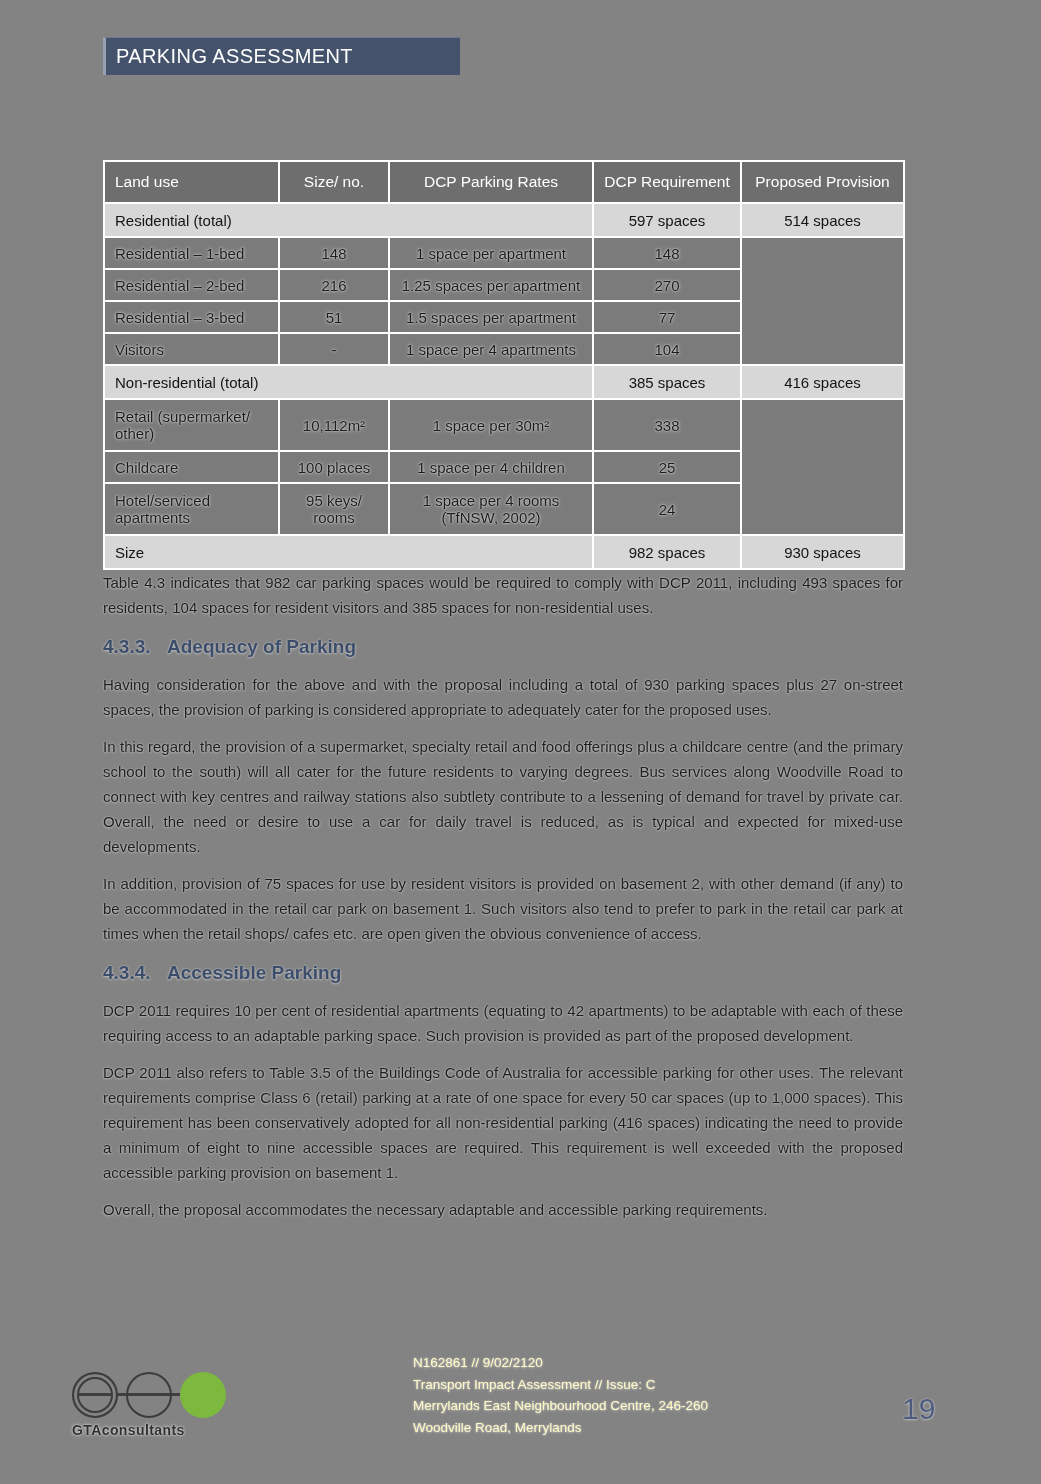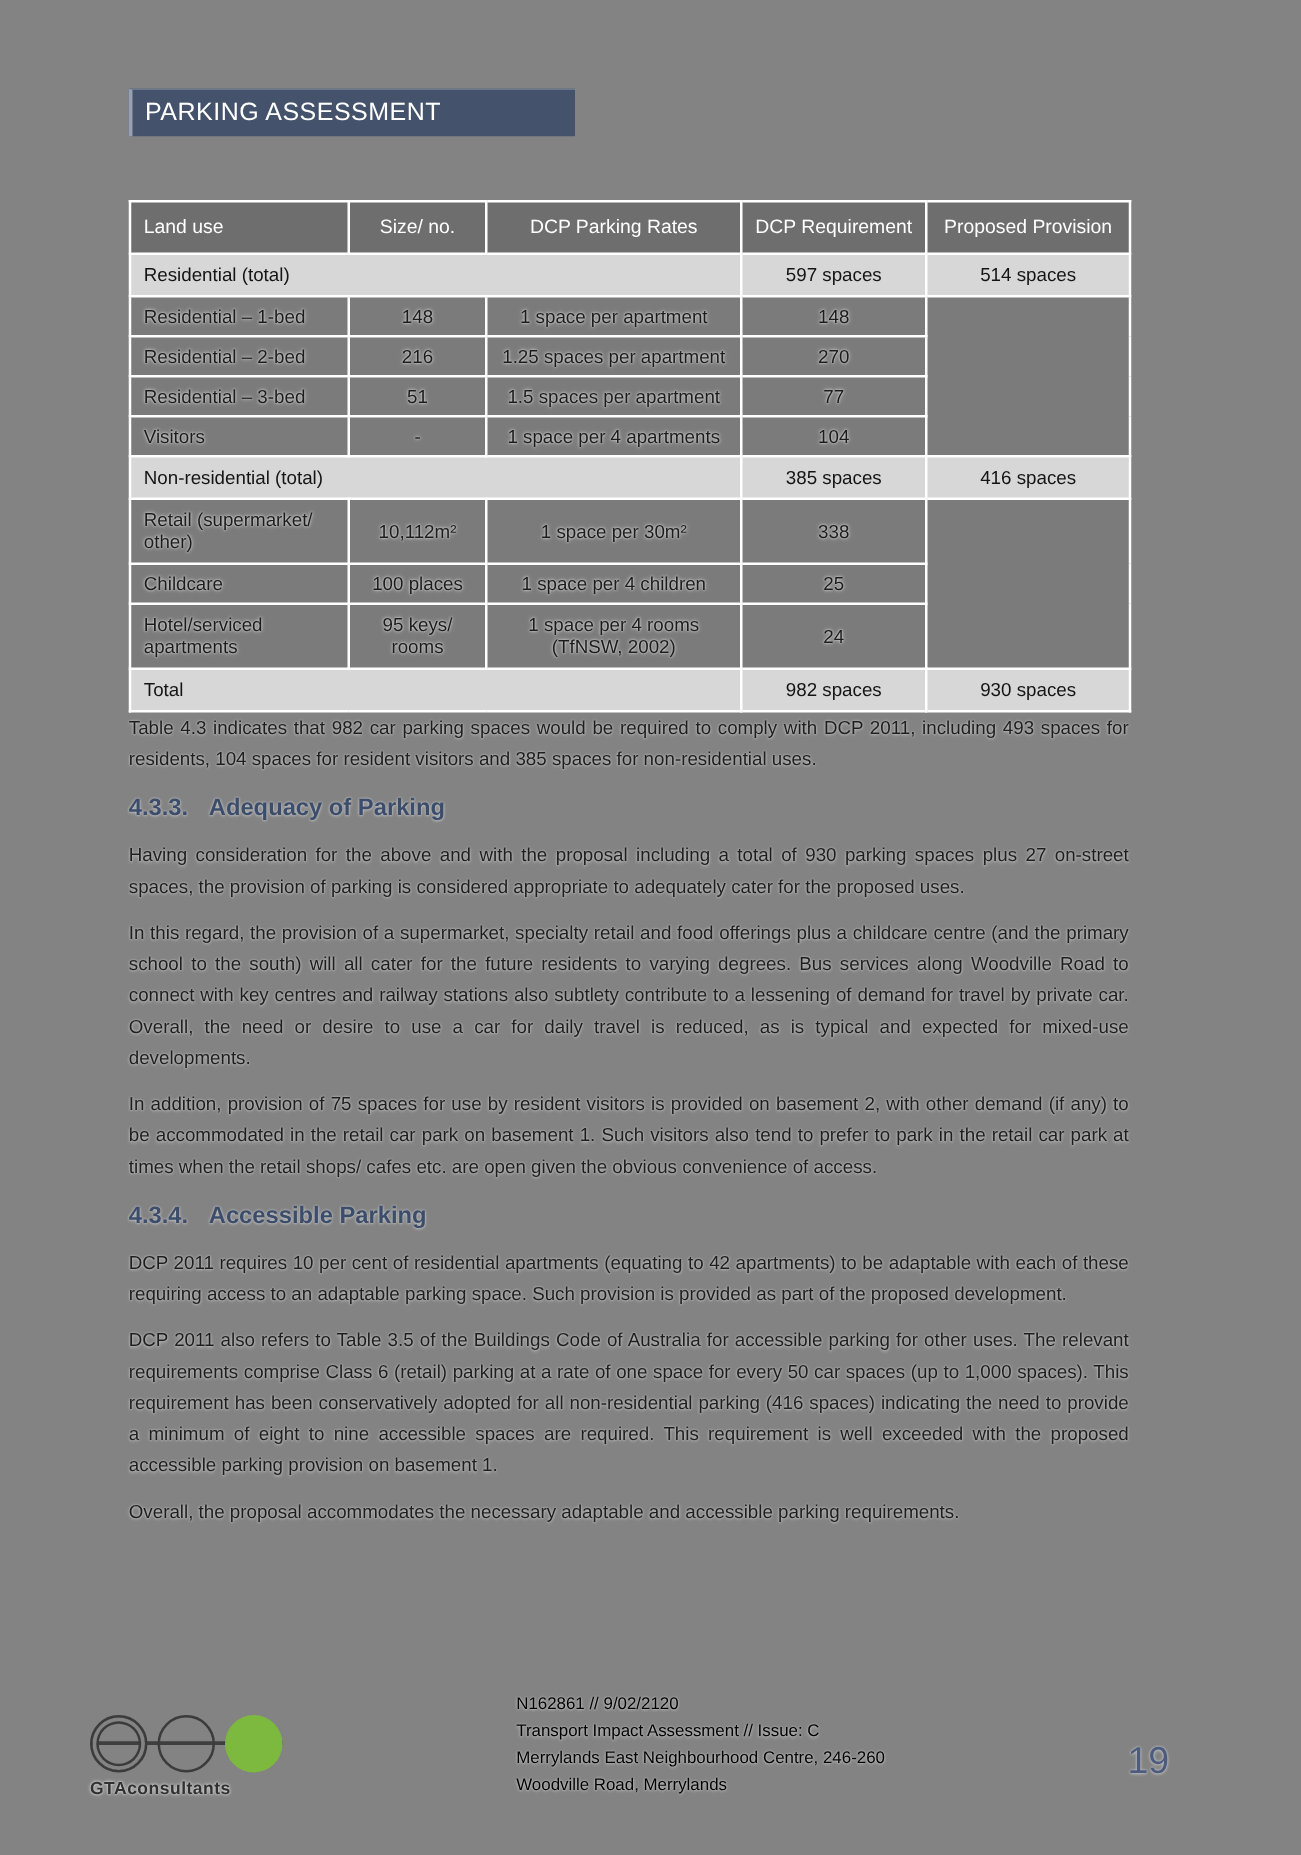--- a/index.html
+++ b/index.html
@@ -12,21 +12,21 @@
   .halo{text-shadow:0 0 2px rgba(255,255,255,.85),0 0 4px rgba(255,255,255,.45);}
   .halo-soft{text-shadow:0 0 2px rgba(255,255,255,.55),0 1px 3px rgba(255,255,255,.35);}
 
   
   .banner{
     position:absolute;left:103px;top:37px;width:357px;height:38px;
     background:#44536b;
     border-left:3px solid #96a0b2;
     border-top:1px solid #6a7890;
     box-sizing:border-box;
-    display:flex;align-items:center;padding-left:10px;margin-top:34px;
+    display:flex;align-items:center;padding-left:10px;
   }
   .banner span{color:#ffffff;font-size:20px;letter-spacing:.4px;}
 
   
   .col{position:absolute;left:103px;top:160px;width:800px;}
 
   .tbl-caption{font-size:15px;font-weight:bold;color:#2f4160;margin-bottom:12px;}
   .tbl-caption .cap-text{margin-left:16px;}
 
   table.parking{
@@ -67,21 +67,21 @@
   .logo{position:absolute;left:72px;top:1372px;width:170px;height:70px;}
   .logo-line{position:absolute;left:2px;top:21px;width:152px;height:3px;background:#3f3f3f;}
   .circle{position:absolute;width:46px;height:46px;border-radius:50%;top:0;box-sizing:border-box;}
   .c1{left:0;border:2px solid #3b3b3b;box-shadow:inset 0 0 0 3px #838383,inset 0 0 0 5px #3b3b3b;}
   .c2{left:54px;border:2px solid #3b3b3b;}
   .c3{left:108px;background:#7cb93e;}
   .logo-text{position:absolute;left:0;top:50px;font-size:14px;font-weight:bold;
     color:#303030;letter-spacing:.4px;}
 
   .footer-info{position:absolute;left:413px;top:1352px;font-size:13.5px;
-    line-height:21.5px;color:#000000;}
+    line-height:21.5px;color:#fef9c3;}
   .page-num{position:absolute;left:902px;top:1392px;font-size:30px;color:#4d5c7e;}
 </style>
 </head>
 <body>
 
 <div class="banner">
   <span>PARKING ASSESSMENT</span>
 </div>
 
 <div class="col">
@@ -156,21 +156,21 @@
         <td class="ctr halo">25</td>
       </tr>
       <tr class="detail tall">
         <td class="lbl halo">Hotel/serviced apartments</td>
         <td class="ctr halo">95 keys/ rooms</td>
         <td class="ctr halo">1 space per 4 rooms (TfNSW, 2002)</td>
         <td class="ctr halo">24</td>
       </tr>
 
       <tr class="light">
-        <td class="lbl" colspan="3">Total</td>
+        <td class="lbl" colspan="3">Size</td>
         <td class="ctr">982 spaces</td>
         <td class="ctr">930 spaces</td>
       </tr>
     </tbody>
   </table>
 
   <p class="para first halo-soft">Table 4.3 indicates that 982 car parking spaces would be required to comply with DCP 2011, including 493 spaces for residents, 104 spaces for resident visitors and 385 spaces for non-residential uses.</p>
 
   <div class="sec-h halo-soft">
     <span class="num">4.3.3.</span><span>Adequacy of Parking</span>

